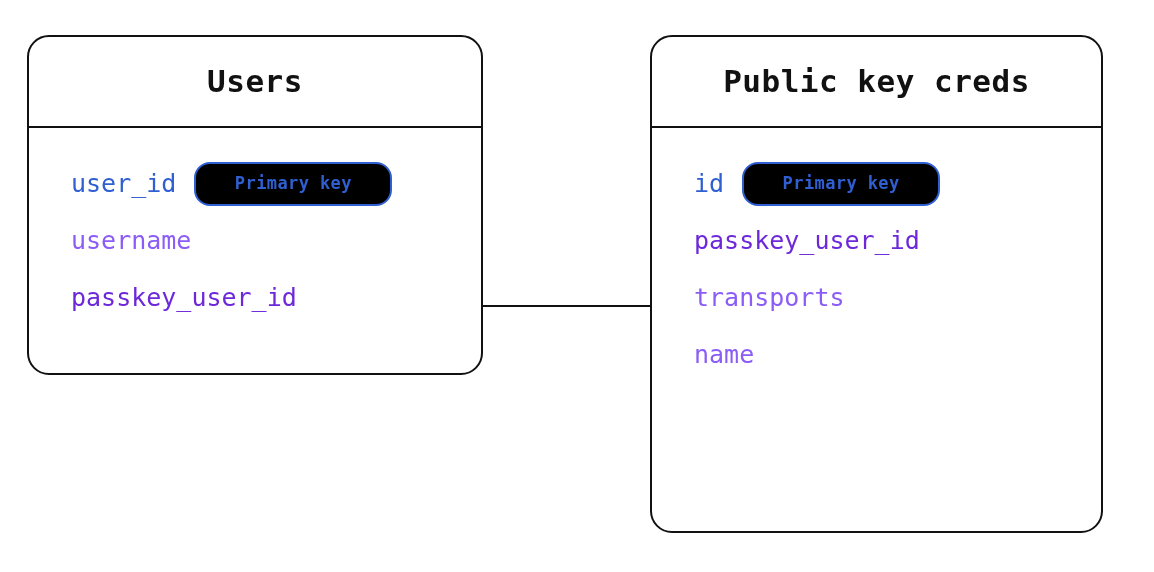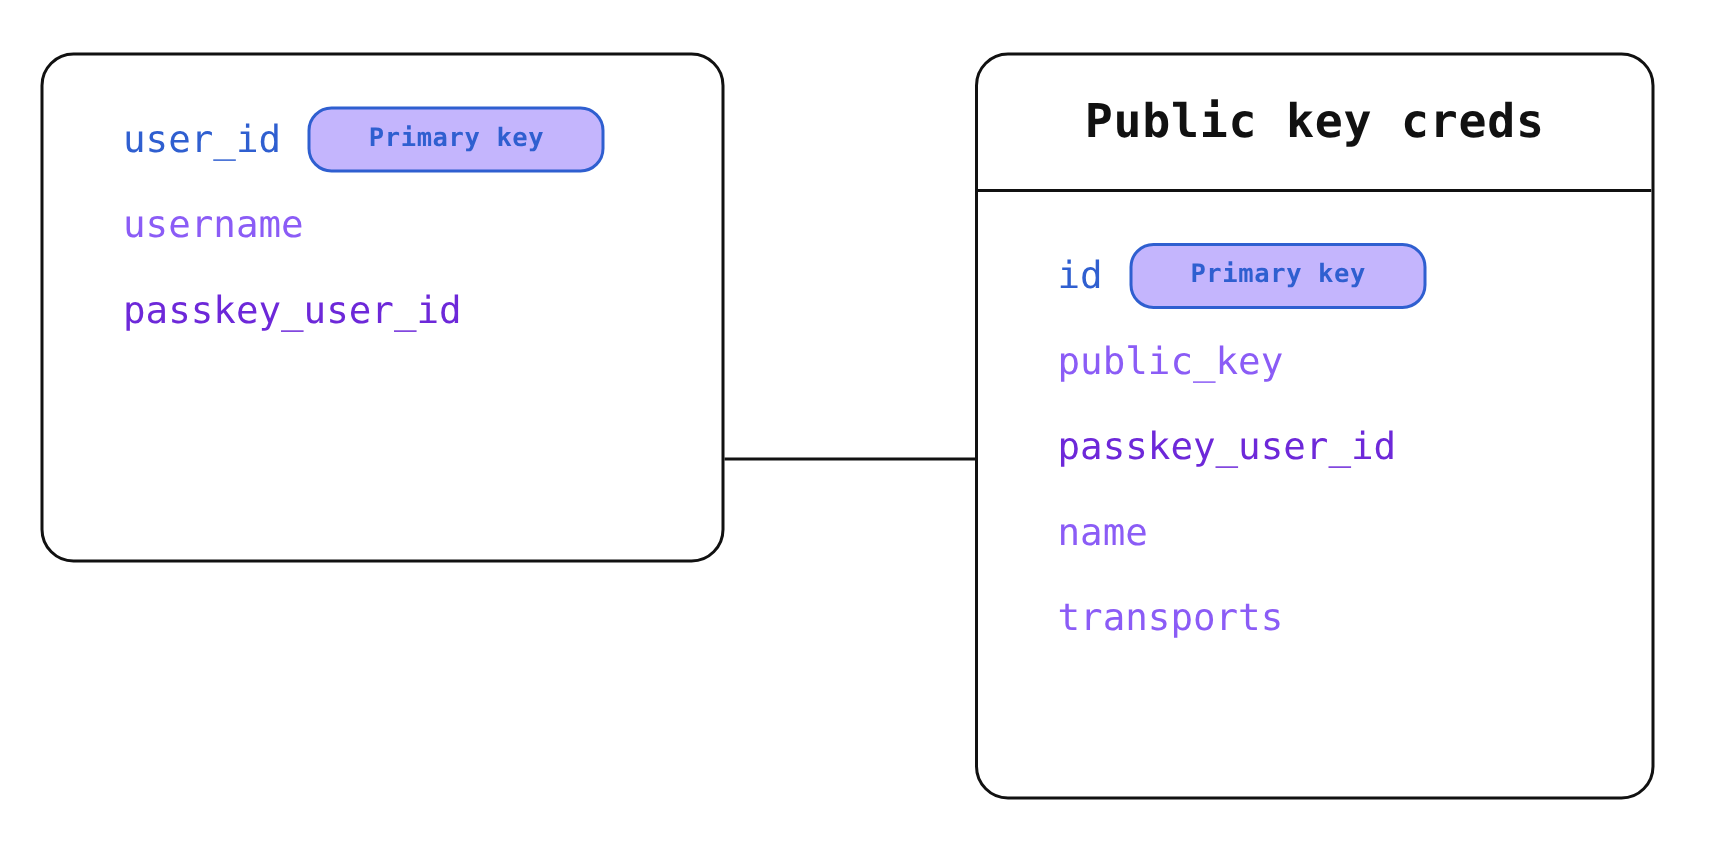--- a/index.html
+++ b/index.html
@@ -41,21 +41,20 @@
     font-weight: bold;
     font-size: 31px;
     letter-spacing: 0.5px;
     color: #111111;
     white-space: nowrap;
     line-height: 1;
   }
 
   .entity-fields {
     padding: 27px 12px 0 0;
-    margin-left: 11px;
   }
   .field-row {
     height: 57px;
     display: flex;
     align-items: center;
     padding-left: 42px;
   }
   .field-name {
     font-family: "DejaVu Sans Mono", "Liberation Mono", monospace;
     font-size: 25px;
@@ -75,39 +74,42 @@
     border: 2px solid #2f5fd0;
     border-radius: 16px;
     color: #2f5fd0;
     font-family: "DejaVu Sans Mono", "Liberation Mono", monospace;
     font-weight: bold;
     font-size: 17px;
     letter-spacing: 0.4px;
     display: flex;
     align-items: center;
     justify-content: center;
-    background: #c4b5fd;
+    background: #000000;
     white-space: nowrap;
     line-height: 1;
   }
 
   
   .connector {
     position: absolute;
     background: #111111;
     height: 2px;
   }
 </style>
 </head>
 <body>
 
 <div id="canvas">
 
   <div class="entity" id="entity-users" style="left:27px; top:35px; width:456px; height:340px;">
 
+    <div class="entity-header">
+      <div class="entity-title">Users</div>
+    </div>
 
     <div class="entity-fields">
 
       <div class="field-row">
         <span class="field-name accent-blue">user_id</span>
         <span class="badge">Primary key</span>
       </div>
 
       <div class="field-row">
         <span class="field-name">username</span>
@@ -128,33 +130,30 @@
       <div class="entity-title">Public key creds</div>
     </div>
 
     <div class="entity-fields">
 
       <div class="field-row">
         <span class="field-name accent-blue">id</span>
         <span class="badge">Primary key</span>
       </div>
 
-      <div class="field-row">
-        <span class="field-name">public_key</span>
-      </div>
 
       <div class="field-row">
         <span class="field-name accent-orange">passkey_user_id</span>
       </div>
 
 
       <div class="field-row">
-        <span class="field-name">name</span>
+        <span class="field-name">transports</span>
       </div>
 
       <div class="field-row">
-        <span class="field-name">transports</span>
+        <span class="field-name">name</span>
       </div>
 
     </div>
   </div>
 
 </div>
 
 </body></html>

